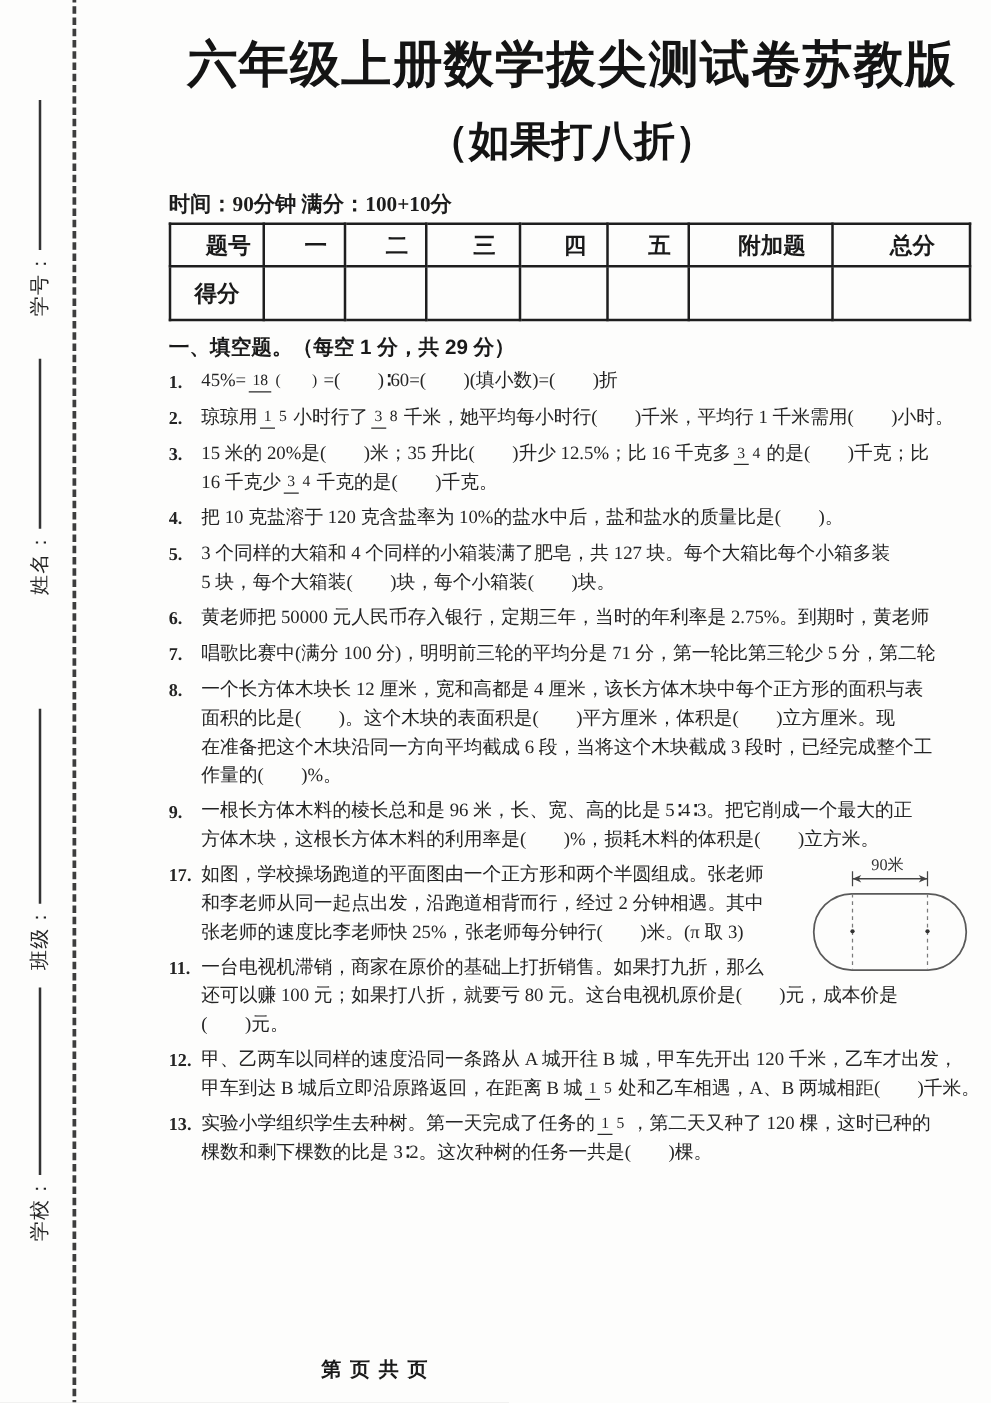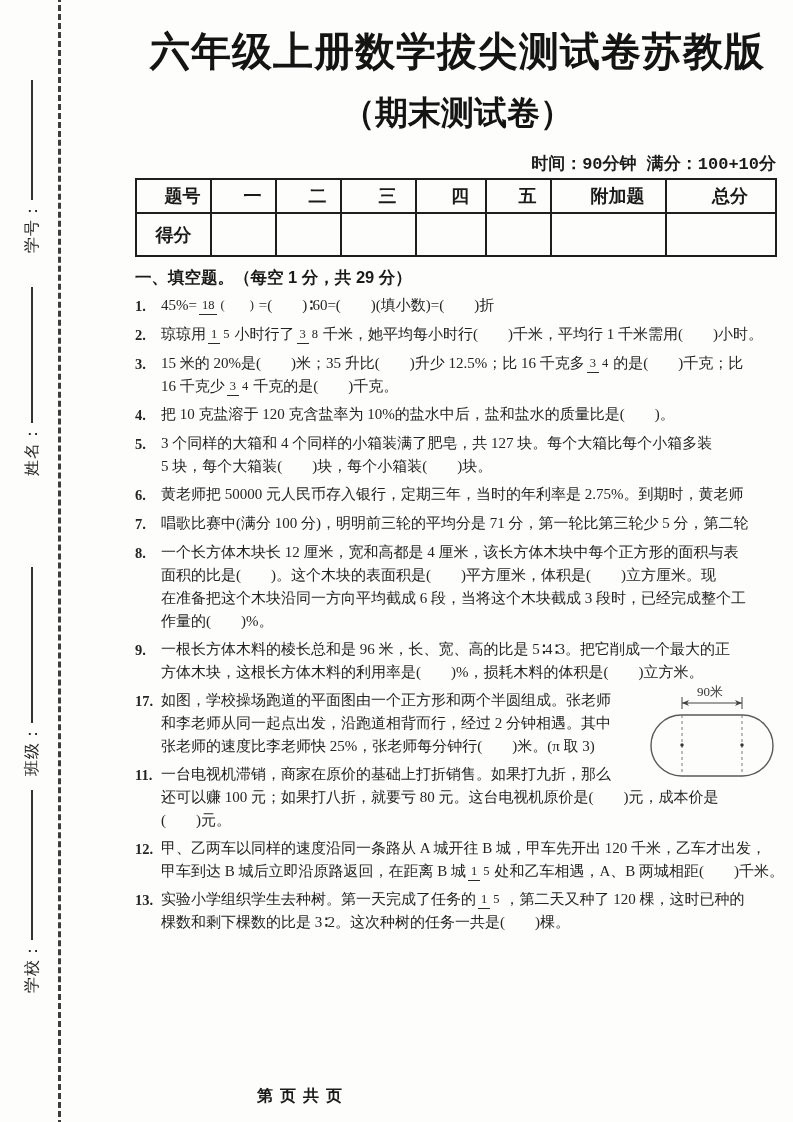--- a/index.html
+++ b/index.html
@@ -35,22 +35,22 @@
   .title {
     padding-top:24px; text-align:center; font-size:40px; font-weight:900;
     letter-spacing:1px; color:#141414; white-space:nowrap;
     font-family:"Liberation Sans","DejaVu Sans",sans-serif;
   }
   .subtitle {
     margin-top:12px; text-align:center; font-size:33px; font-weight:900; color:#141414;
     font-family:"Liberation Sans","DejaVu Sans",sans-serif;
   }
   .info-line {
-    margin-top:16px; text-align:right; font-size:17px; font-weight:bold; color:#1c1c1c;
-    padding-right:4px; font-family:Liberation Mono, monospace;
+    margin-top:16px; font-size:17px; font-weight:bold; color:#1c1c1c;
+    padding-right:4px; font-family:Liberation Serif, serif;
   }
   table.score {
     border-collapse:collapse; table-layout:fixed; width:640px; margin-top:3px;
     font-family:"Liberation Sans","DejaVu Sans",sans-serif;
   }
   table.score td {
     border:2.5px solid #1e1e1e; text-align:center; vertical-align:middle;
     font-size:18px; font-weight:bold; color:#1a1a1a;
   }
   table.score tr:first-child td { height:34px;padding-left:18px; }
@@ -100,21 +100,21 @@
     <span>班级：</span>
       <span class="s-line"></span>
   </div>
   <div class="sb sb-xuexiao">
     <span>学校：</span>
       <span class="s-line"></span>
   </div>
 
   <div class="content">
     <div class="title">六年级上册数学拔尖测试卷苏教版</div>
-    <div class="subtitle">（期末测试卷）</div>
+    <div class="subtitle">（如果打八折）</div>
     <div class="info-line">时间：90分钟  满分：100+10分</div>
 
     <table class="score">
       <colgroup>
         <col style="width:75px">
           <col style="width:65px">
           <col style="width:65px">
           <col style="width:75px">
         <col style="width:70px">
           <col style="width:65px">

